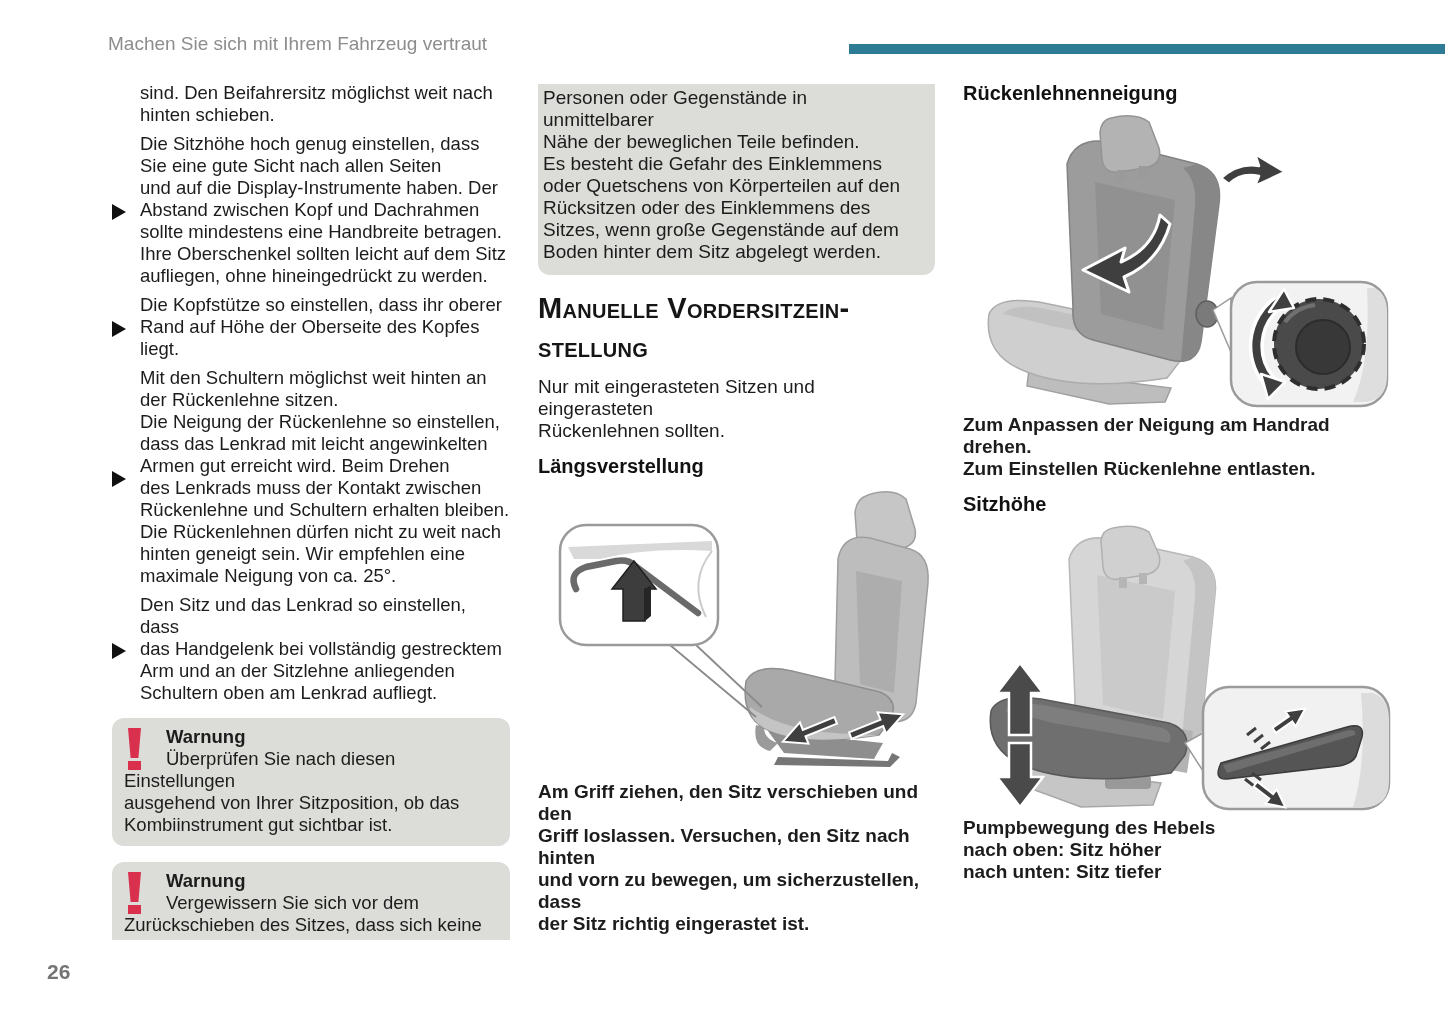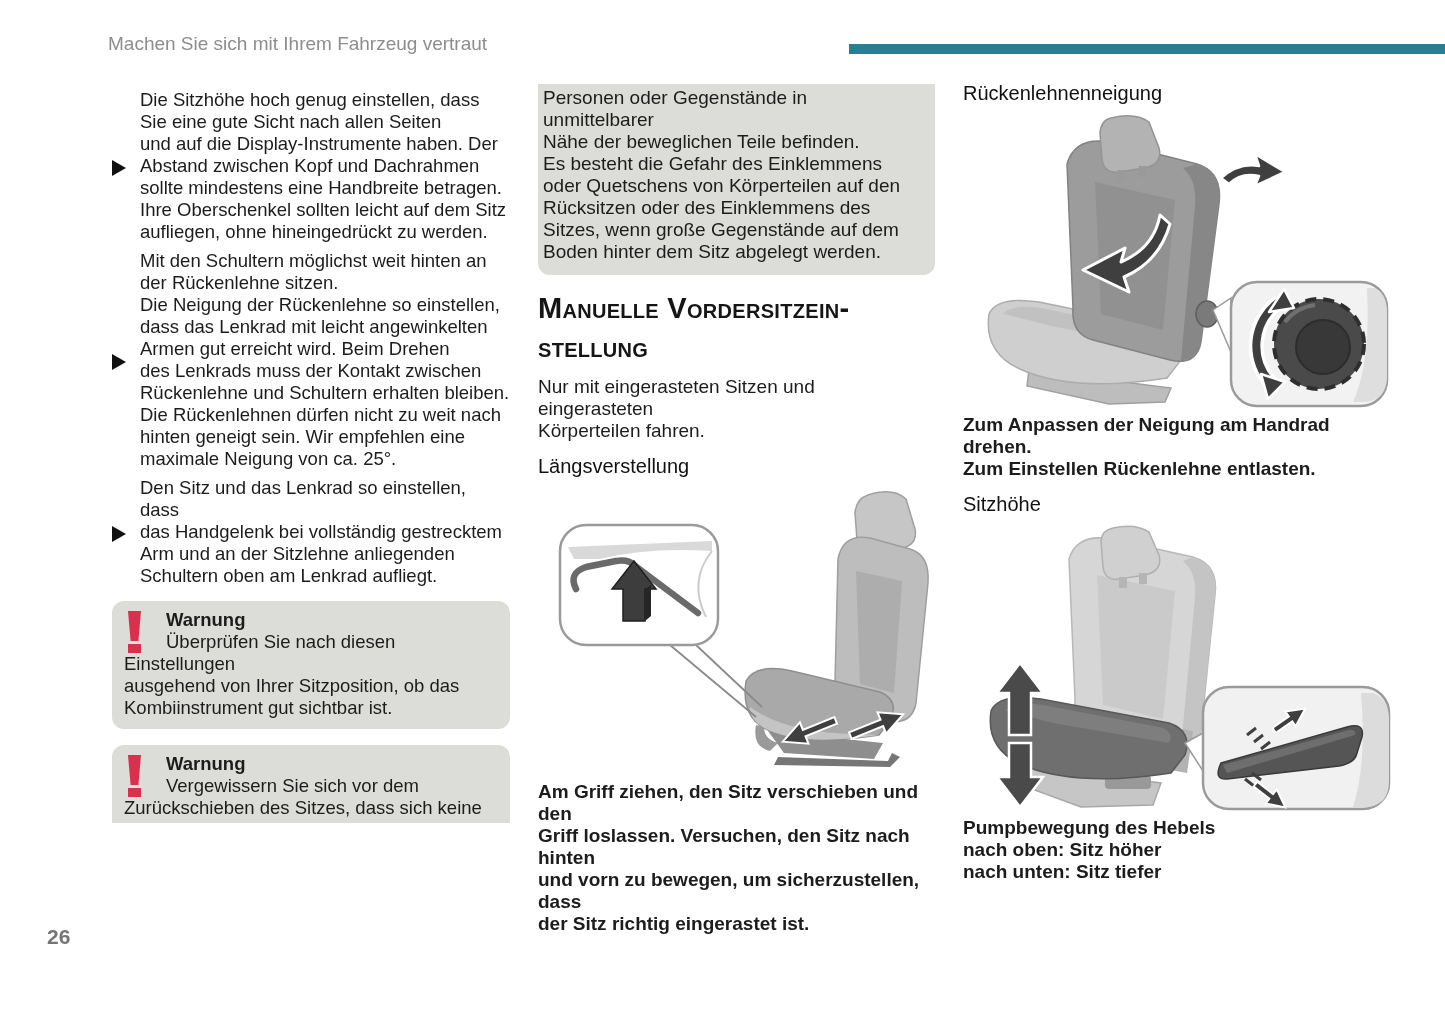--- a/index.html
+++ b/index.html
@@ -10,21 +10,21 @@
     --header-gray:#8d8d8d;
     --page-number-gray:#757575;
   }
   *{margin:0;padding:0;box-sizing:border-box;}
   html,body{background:#ffffff;}
   body{font-family:"Liberation Sans","DejaVu Sans",sans-serif;color:var(--text-dark);}
   .page{position:relative;width:1445px;height:1018px;background:#fff;overflow:hidden;}
 
   .header-title{position:absolute;left:108px;top:33px;font-size:19px;color:var(--header-gray);}
   .teal-rule{position:absolute;left:849px;top:44px;width:596px;height:10px;background:var(--accent-teal);}
-  .page-number{position:absolute;left:47px;top:925px;font-size:21px;font-weight:700;color:var(--page-number-gray);}
+  .page-number{position:absolute;left:47px;top:960px;font-size:21px;font-weight:700;color:var(--page-number-gray);}
 
   .col{position:absolute;}
   .col-left{left:112px;top:82px;width:398px;font-size:18.5px;line-height:22px;}
   .col-mid{left:538px;top:84px;width:397px;font-size:19px;line-height:22px;}
   .col-right{left:963px;top:82px;width:430px;font-size:19px;line-height:22px;}
 
   .txt{white-space:pre-line;}
   .intro{margin-left:28px;}
 
   .bullet{display:flex;margin-top:7px;align-items:center;}
@@ -39,44 +39,52 @@
   .warn-icon{float:left;width:42px;height:44px;}
   .warn-bar{width:13px;height:30px;background:var(--warning-red);
     clip-path:polygon(0 0,100% 0,80% 100%,20% 100%);margin:2px 0 0 4px;}
   .warn-dot{width:13px;height:9px;background:var(--warning-red);margin:3px 0 0 4px;}
   .warn-title{font-weight:700;}
 
   .contbox{background:var(--box-gray);border-radius:0 0 12px 12px;padding:3px 12px 12px 5px;}
 
   .section-title{font-variant:small-caps;font-weight:700;font-size:29px;line-height:39px;
     letter-spacing:0.3px;white-space:pre-line;margin-top:14px;color:#151515;}
-  .subheading{font-weight:400;font-size:20px;margin-top:13px;color:#111;}
+  .subheading{font-weight:700;font-size:20px;margin-top:13px;color:#111;}
   .para{margin-top:9px;}
   .caption{margin-top:6px;font-weight:bold;}
   .figure{margin-top:8px;line-height:0;}
 </style>
 </head>
 <body>
 
 <div class="page">
 
   <div class="header-title">Machen Sie sich mit Ihrem Fahrzeug vertraut</div>
   <div class="teal-rule"></div>
 
   <div class="col col-left">
+    <div class="txt intro">sind. Den Beifahrersitz möglichst weit nach
+hinten schieben.</div>
 
     <div class="bullet">
       <span class="tri"></span>
       <span class="btxt txt">Die Sitzhöhe hoch genug einstellen, dass
 Sie eine gute Sicht nach allen Seiten
 und auf die Display-Instrumente haben. Der
 Abstand zwischen Kopf und Dachrahmen
 sollte mindestens eine Handbreite betragen.
 Ihre Oberschenkel sollten leicht auf dem Sitz
 aufliegen, ohne hineingedrückt zu werden.</span>
+    </div>
+    <div class="bullet">
+      <span class="tri"></span>
+      <span class="btxt txt">Die Kopfstütze so einstellen, dass ihr oberer
+Rand auf Höhe der Oberseite des Kopfes
+liegt.</span>
     </div>
     <div class="bullet">
       <span class="tri"></span>
       <span class="btxt txt">Mit den Schultern möglichst weit hinten an
 der Rückenlehne sitzen.
 Die Neigung der Rückenlehne so einstellen,
 dass das Lenkrad mit leicht angewinkelten
 Armen gut erreicht wird. Beim Drehen
 des Lenkrads muss der Kontakt zwischen
 Rückenlehne und Schultern erhalten bleiben.
@@ -119,21 +127,21 @@
 Nähe der beweglichen Teile befinden.
 Es besteht die Gefahr des Einklemmens
 oder Quetschens von Körperteilen auf den
 Rücksitzen oder des Einklemmens des
 Sitzes, wenn große Gegenstände auf dem
 Boden hinter dem Sitz abgelegt werden.</div>
 
     <div class="section-title">Manuelle Vordersitzein-
 stellung</div>
     <div class="txt para">Nur mit eingerasteten Sitzen und eingerasteten
-Körperteilen fahren.</div>
+Rückenlehnen sollten.</div>
     <div class="subheading">Längsverstellung</div>
 
     <div class="figure">
       <svg width="397" height="290" viewBox="0 0 397 290" xmlns="http://www.w3.org/2000/svg">
         <defs>
           <path id="blkArrow" d="M0,8 L34,8 L34,0 L57,11.5 L34,23 L34,15 L0,15 Z"></path>
         </defs>
 
         <g>
           <path d="M218,240 Q214,262 232,266 L240,258 Q226,254 226,242 Z" fill="#9a9a9a"></path>

